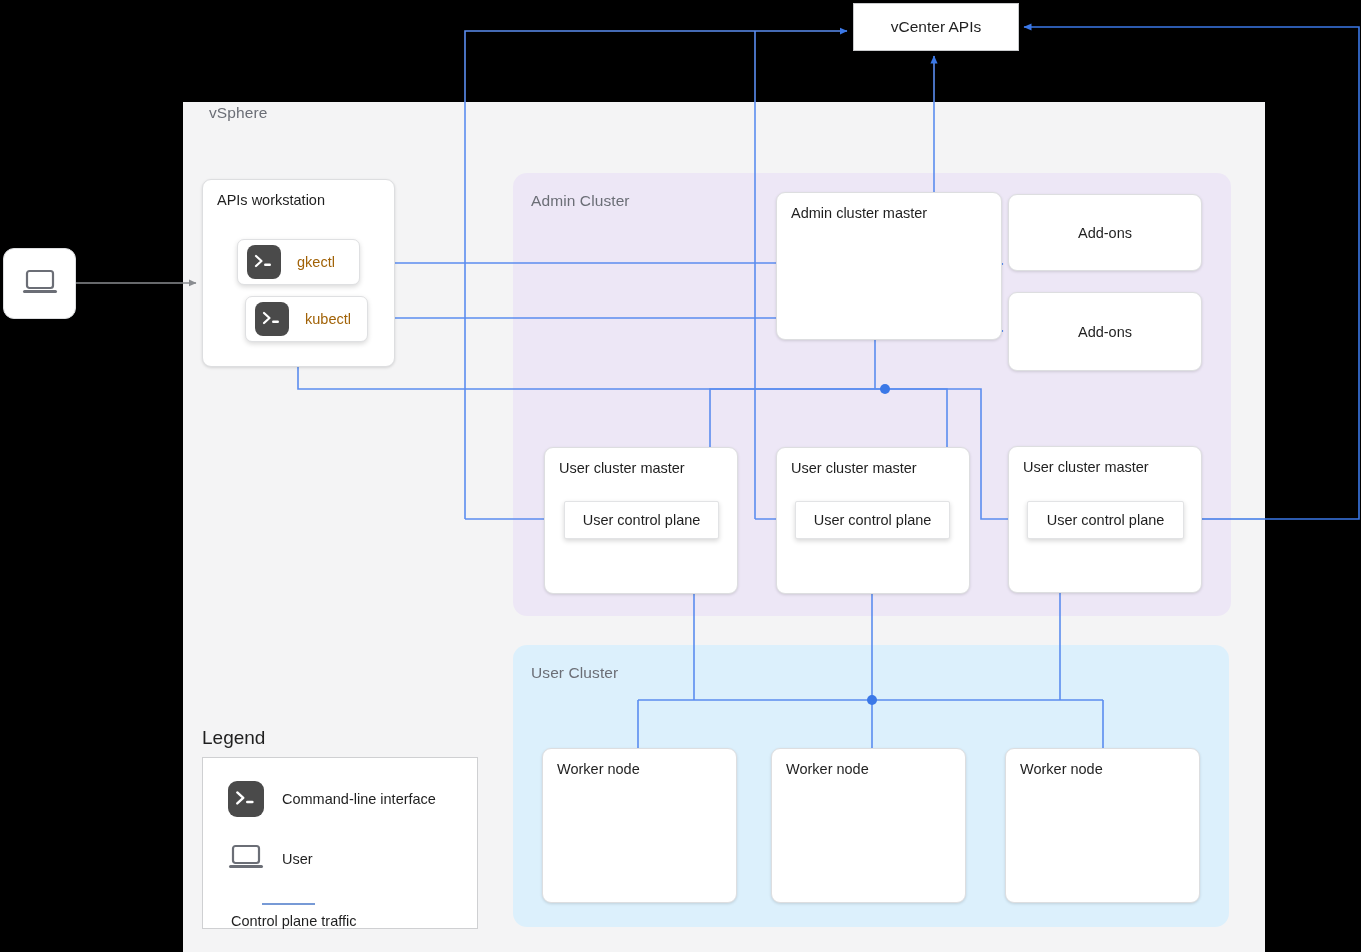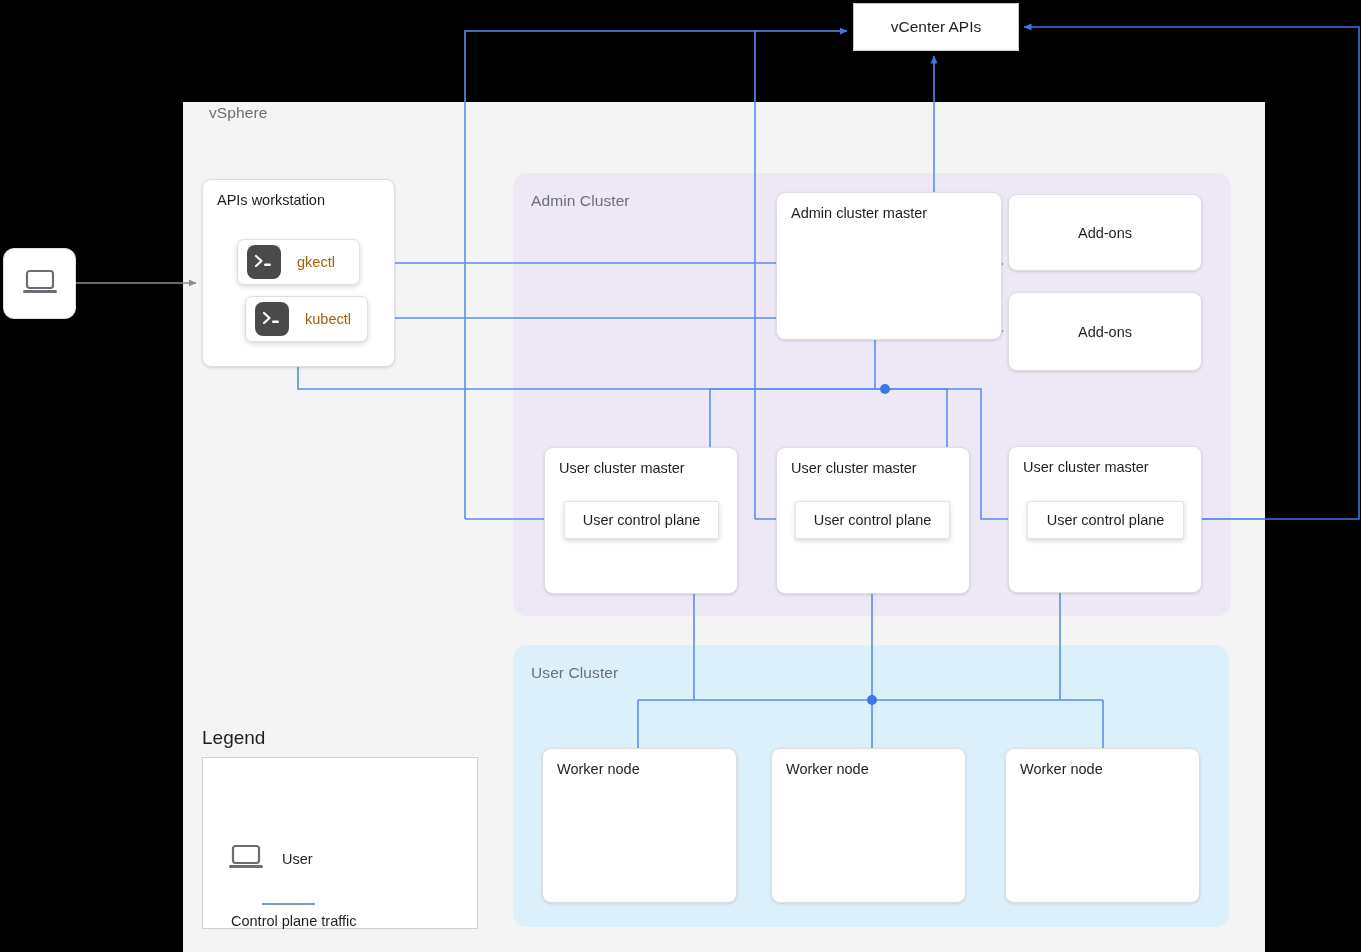--- a/index.html
+++ b/index.html
@@ -228,20 +228,29 @@
   <div class="abs card" style="left:771px;top:748px;width:195px;height:155px;">
     <span class="card-title">Worker node</span>
   </div>
   <div class="abs card" style="left:1005px;top:748px;width:195px;height:155px;">
     <span class="card-title">Worker node</span>
   </div>
 
   <div class="abs legend-title">Legend</div>
   <div class="abs legend-box"></div>
 
+  <div class="legend-row" style="left:228px;top:781px;">
+    <span class="term" style="margin-left:0;width:36px;height:36px;border-radius:9px;">
+      <svg width="24" height="20" viewBox="0 0 22 18" style="left:6px;top:8px;">
+        <path d="M3,3 L8.5,8 L3,13" fill="none" stroke="#fff" stroke-width="2.2" stroke-linecap="round" stroke-linejoin="round"></path>
+        <rect x="11" y="10.6" width="7" height="2.4" rx="1.2" fill="#fff"></rect>
+      </svg>
+    </span>
+    <span class="legend-text">Command-line interface</span>
+  </div>
 
   <div class="legend-row" style="left:228px;top:843px;">
     <span style="width:36px;display:inline-block;">
       <svg width="36" height="28" viewBox="0 0 36 28">
         <rect x="5" y="3" width="26" height="17" rx="2.5" fill="none" stroke="#6B6E76" stroke-width="2.2"></rect>
         <rect x="1" y="22" width="34" height="3" rx="1.5" fill="#6B6E76"></rect>
       </svg>
     </span>
     <span class="legend-text">User</span>
   </div>

